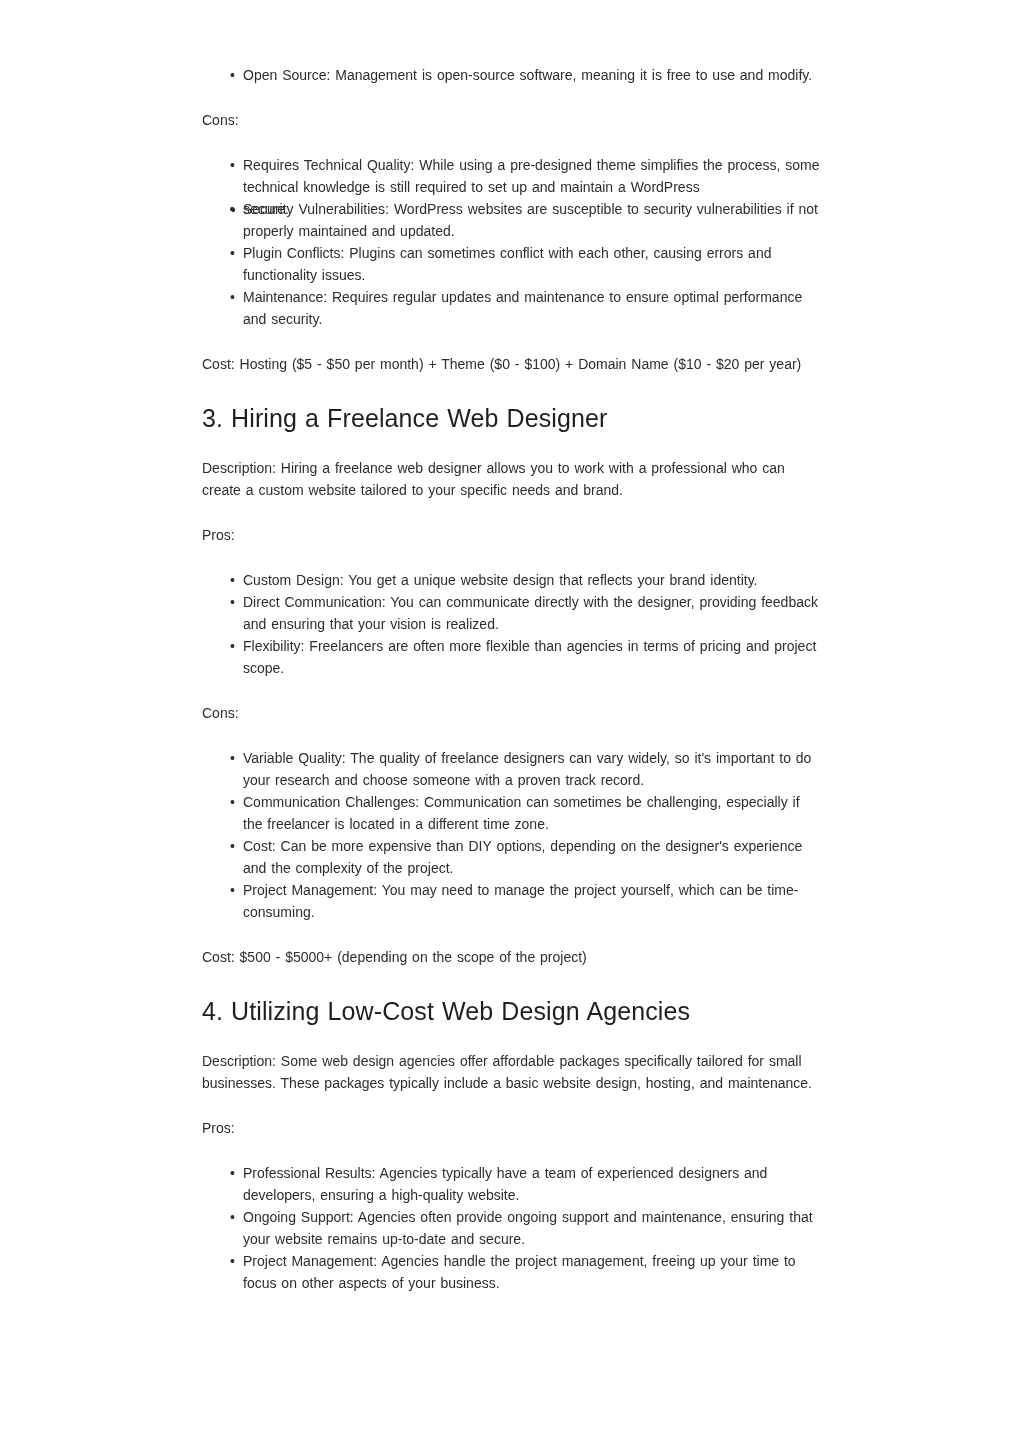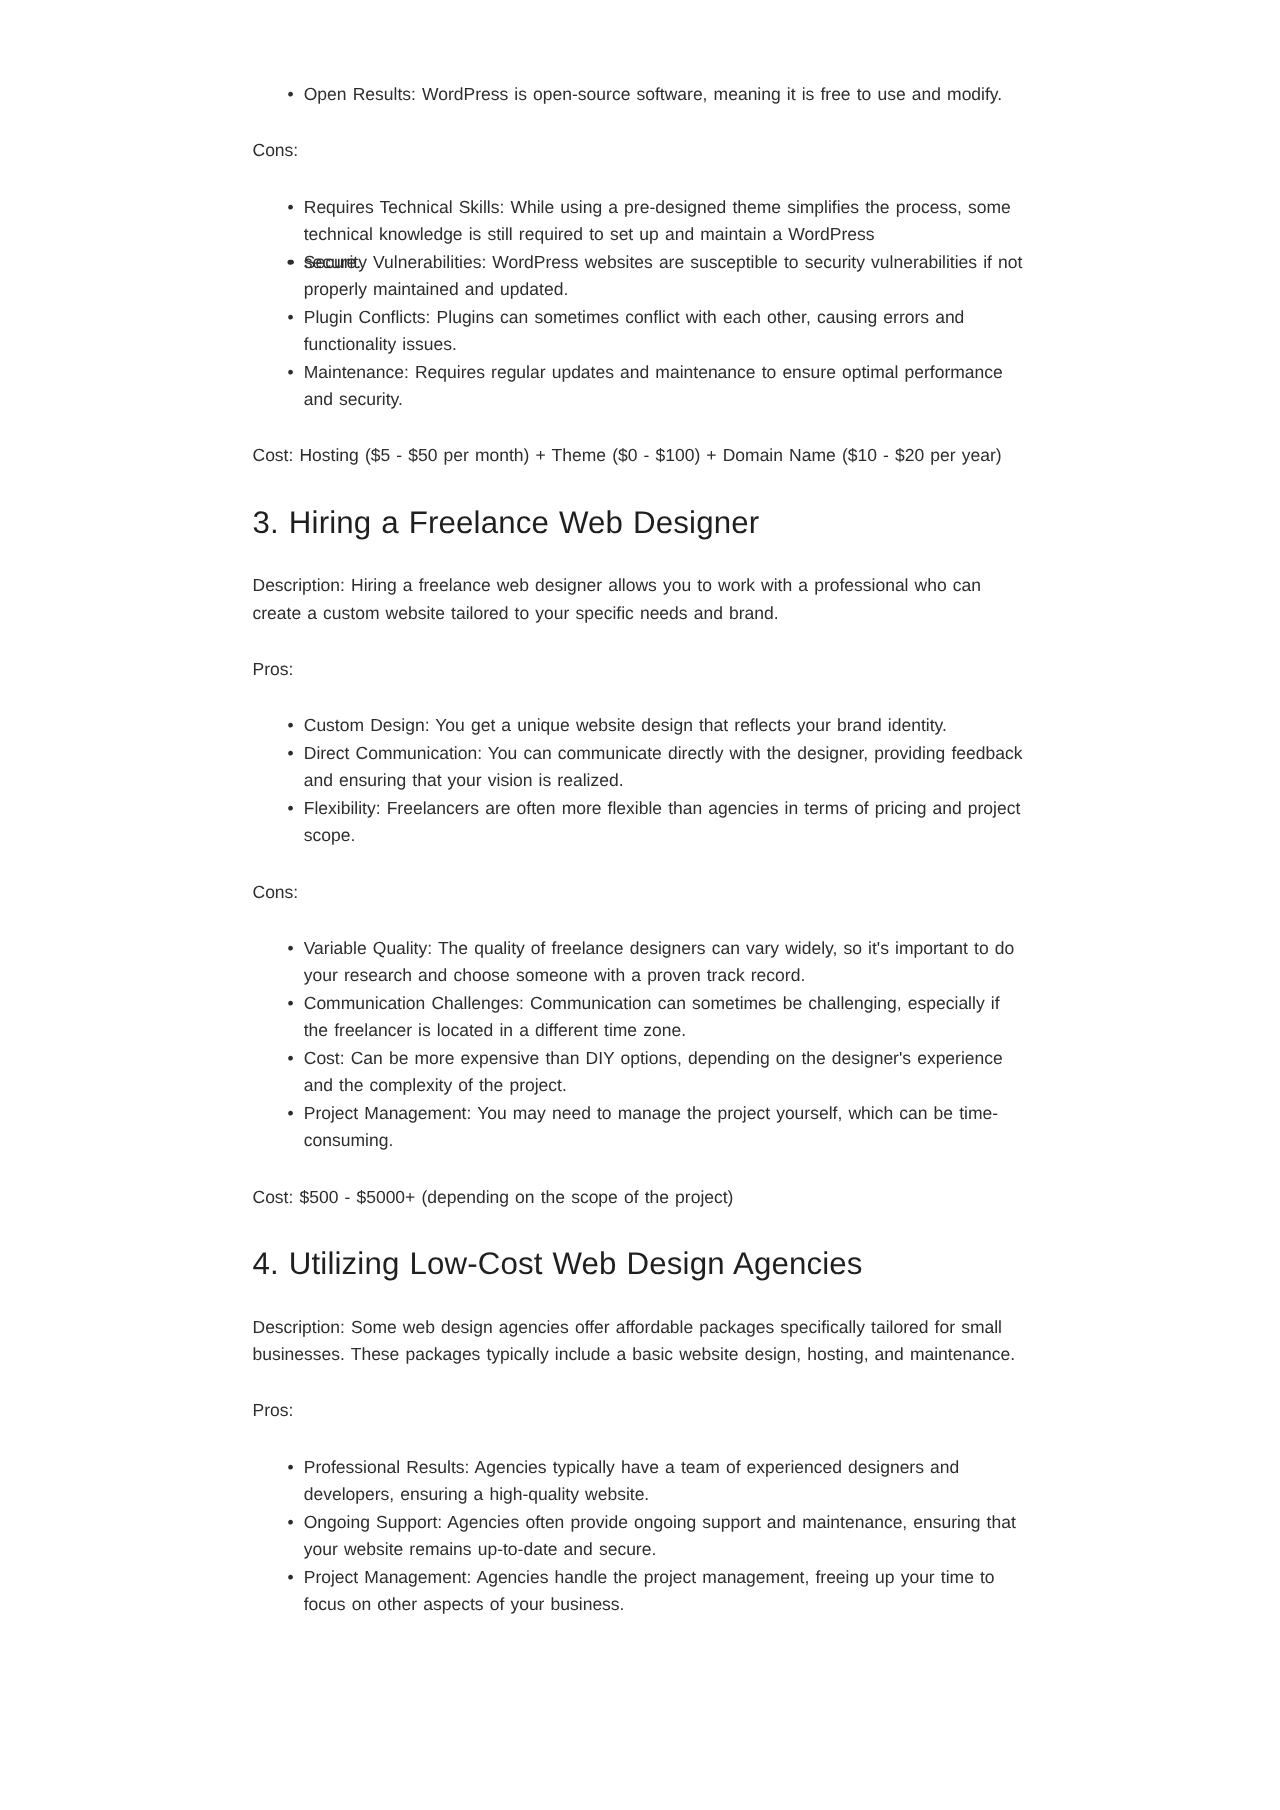--- a/index.html
+++ b/index.html
@@ -58,27 +58,27 @@
     margin: 28px 0 24px 0;
     letter-spacing: 0.1px;
   }
 </style>
 </head>
 <body>
 
 <div class="page">
 
   <ul class="doc-list">
-    <li>Open Results: WordPress is open-source software, meaning it is free to use and modify.</li>
+    <li>Open Source: Management is open-source software, meaning it is free to use and modify.</li>
   </ul>
 
   <p class="body-text">Cons:</p>
 
   <ul class="doc-list">
-    <li>Requires Technical Skills: While using a pre-designed theme simplifies the process, some technical knowledge is still required to set up and maintain a WordPress</li>
+    <li>Requires Technical Quality: While using a pre-designed theme simplifies the process, some technical knowledge is still required to set up and maintain a WordPress</li>
     <li class="dbl-bullet">
       <span class="overlap-ghost">secure.</span>
       <span>Security Vulnerabilities: WordPress websites are susceptible to security vulnerabilities if not properly maintained and updated.</span>
     </li>
     <li>Plugin Conflicts: Plugins can sometimes conflict with each other, causing errors and functionality issues.</li>
     <li>Maintenance: Requires regular updates and maintenance to ensure optimal performance and security.</li>
   </ul>
 
   <p class="body-text">Cost: Hosting ($5 - $50 per month) + Theme ($0 - $100) + Domain Name ($10 - $20 per year)</p>
 

